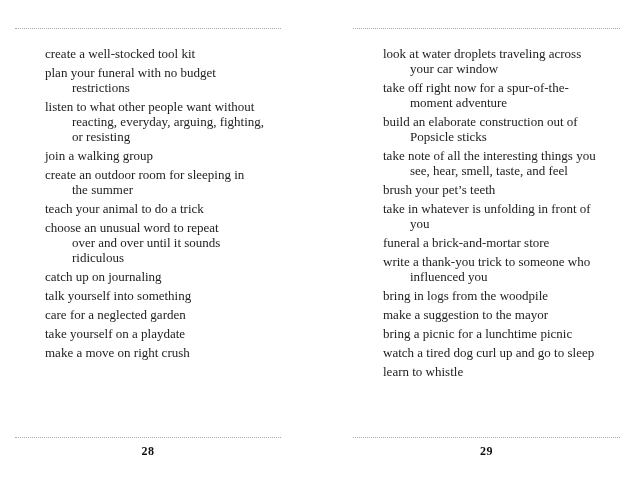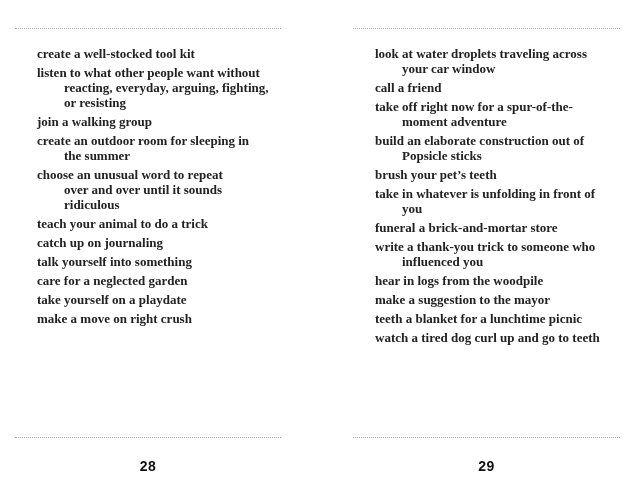--- a/index.html
+++ b/index.html
@@ -21,85 +21,88 @@
   .rule {
     height: 0;
     border-top: 1px dotted var(--rule-color, #a8a8a8);
   }
   .content {
     box-sizing: border-box;
     height: 408px;
     padding: 17px 0 0 22px;
   }
   .item {
-    margin: 0 0 4px 0;
+    margin: 0 0 4px 8px;
     font-size: 13px;
     line-height: 15px;
     white-space: pre;          
     padding-left: 27px;        
     text-indent: -27px;
-    font-weight: bold;
   }
   .page-number {
-    margin-top: 20px;
+    margin-top: 6px;
     text-align: center;
-    font-family: Liberation Sans, sans-serif;
+    font-family: Liberation Serif, serif;
     font-weight: bold;
-    font-size: 14px;
+    font-size: 12px;
     letter-spacing: 0.5px;
     color: var(--page-number-color, #111111);
   }
 </style>
 </head>
 <body>
 
 <div class="spread">
 
   <section class="page page-left">
     <div class="rule"></div>
     <div class="content">
         <p class="item">create a well-stocked tool kit</p>
+        <p class="item">plan your funeral with no budget
+restrictions</p>
         <p class="item">listen to what other people want without
 reacting, everyday, arguing, fighting,
 or resisting</p>
         <p class="item">join a walking group</p>
         <p class="item">create an outdoor room for sleeping in
 the summer</p>
+        <p class="item">teach your animal to do a trick</p>
         <p class="item">choose an unusual word to repeat
 over and over until it sounds
 ridiculous</p>
-        <p class="item">teach your animal to do a trick</p>
         <p class="item">catch up on journaling</p>
         <p class="item">talk yourself into something</p>
         <p class="item">care for a neglected garden</p>
         <p class="item">take yourself on a playdate</p>
         <p class="item">make a move on right crush</p>
       </div>
     <div class="rule"></div>
     <div class="page-number">28</div>
   </section>
 
   <section class="page page-right">
     <div class="rule"></div>
     <div class="content">
         <p class="item">look at water droplets traveling across
 your car window</p>
-        <p class="item">call a friend</p>
         <p class="item">take off right now for a spur-of-the-
 moment adventure</p>
         <p class="item">build an elaborate construction out of
 Popsicle sticks</p>
+        <p class="item">take note of all the interesting things you
+see, hear, smell, taste, and feel</p>
         <p class="item">brush your pet’s teeth</p>
         <p class="item">take in whatever is unfolding in front of
 you</p>
         <p class="item">funeral a brick-and-mortar store</p>
         <p class="item">write a thank-you trick to someone who
 influenced you</p>
-        <p class="item">hear in logs from the woodpile</p>
+        <p class="item">bring in logs from the woodpile</p>
         <p class="item">make a suggestion to the mayor</p>
-        <p class="item">teeth a blanket for a lunchtime picnic</p>
-        <p class="item">watch a tired dog curl up and go to teeth</p>
+        <p class="item">bring a picnic for a lunchtime picnic</p>
+        <p class="item">watch a tired dog curl up and go to sleep</p>
+        <p class="item">learn to whistle</p>
       </div>
     <div class="rule"></div>
     <div class="page-number">29</div>
   </section>
 
 </div>
 
 </body></html>

